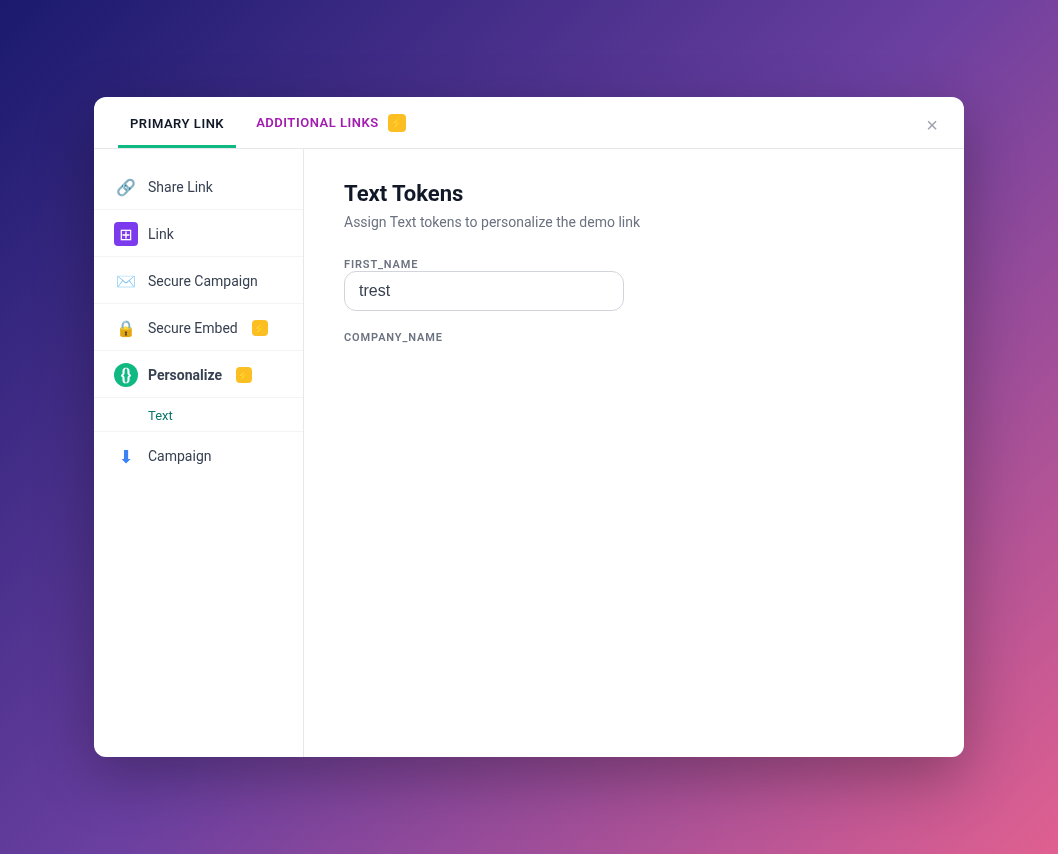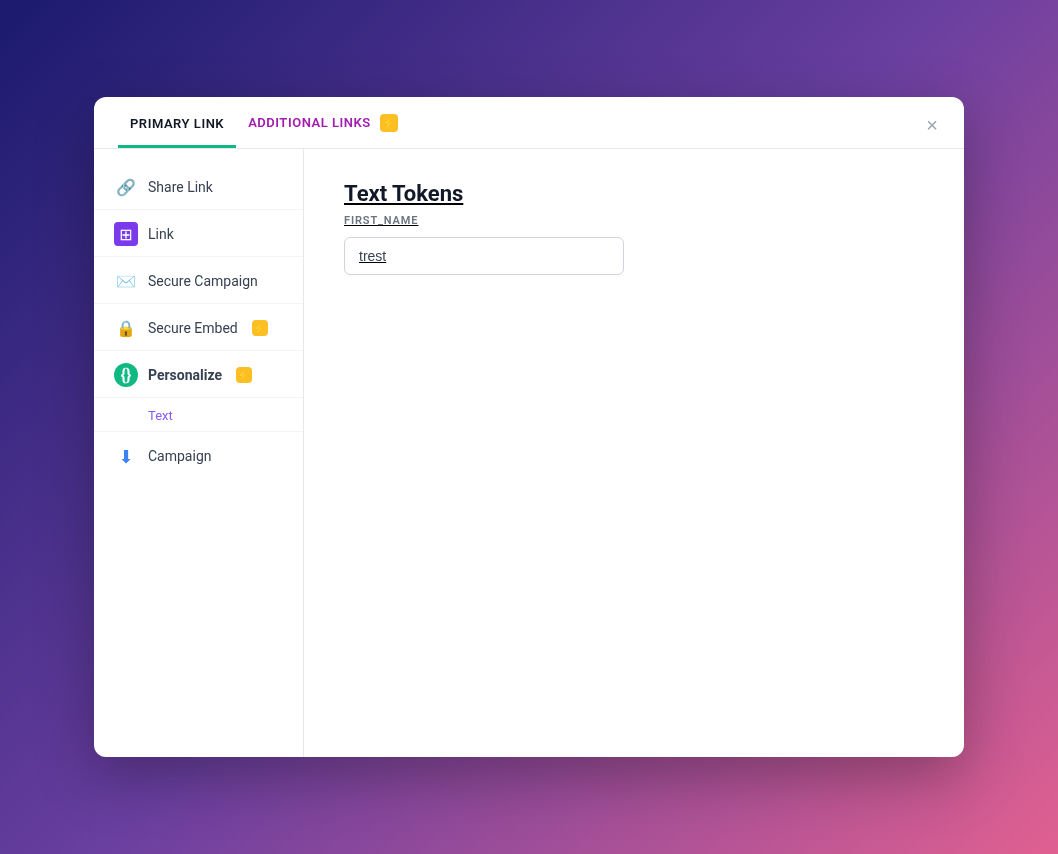--- a/index.html
+++ b/index.html
@@ -21,21 +21,21 @@
       display: flex;
       flex-direction: column;
       overflow: hidden;
       box-shadow: 0 20px 60px rgba(0,0,0,0.3);
     }
     .modal-tabs {
       display: flex;
       align-items: center;
       padding: 0 24px;
       border-bottom: 1px solid #e5e7eb;
-      gap: 0;
+      gap: 8px;
     }
     .tab {
       padding: 16px 12px 14px;
       font-size: 13px;
       font-weight: 600;
       letter-spacing: 0.04em;
       text-transform: uppercase;
       color: #a21caf;
       cursor: pointer;
       border-bottom: 3px solid transparent;
@@ -108,39 +108,38 @@
       flex-shrink: 0;
     }
     .icon-share { color: #10b981; }
     .icon-embed { background: #7c3aed; border-radius: 4px; font-size: 13px; color: white; }
     .icon-email { font-size: 16px; }
     .icon-secure { font-size: 16px; }
     .icon-personalize { background: #10b981; border-radius: 50%; font-size: 13px; color: white; }
     .sidebar-sub-item {
       padding: 8px 20px 8px 54px;
       font-size: 13px;
-      color: #8b5cf6;
+      color: #0f766e;
       cursor: pointer;
       border-bottom: 1px solid #f3f4f6;
     }
     .sidebar-badge {
       display: inline-flex;
       align-items: center;
       justify-content: center;
       background: #fbbf24;
       border-radius: 4px;
       width: 16px;
       height: 16px;
       font-size: 10px;
       margin-left: 4px;
     }
     .main-content {
       flex: 1;
       padding: 32px 40px;
-      text-decoration: underline;
     }
     .content-title {
       font-size: 22px;
       font-weight: 700;
       color: #111827;
       margin-bottom: 8px;
     }
     .content-subtitle {
       font-size: 14px;
       color: #6b7280;
@@ -148,37 +147,37 @@
     }
     .form-grid {
       display: grid;
       grid-template-columns: 1fr 1fr;
       gap: 20px;
       margin-bottom: 20px;
     }
     .form-group {
       display: flex;
       flex-direction: column;
-      gap: 10px;
+      gap: 0;
     }
     .form-group.full-width {
       grid-column: 1 / -1;
     }
     .form-label {
       font-size: 11px;
       font-weight: 600;
       letter-spacing: 0.08em;
       text-transform: uppercase;
       color: #6b7280;
     }
     .form-input {
       border: 1px solid #d1d5db;
-      border-radius: 6px;
+      border-radius: 12px;
       padding: 10px 14px;
-      font-size: 14px;
+      font-size: 16px;
       color: #374151;
       outline: none;
       width: 100%;
     }
   </style>
 </head>
 <body>
 
 <div class="modal">
 
@@ -228,28 +227,30 @@
 
       <div class="sidebar-item">
         <span class="icon" style="color:#3b82f6;font-size:18px;">⬇</span>
         <span>Campaign</span>
       </div>
 
     </div>
 
     <div class="main-content">
       <h2 class="content-title">Text Tokens</h2>
+      <p class="content-subtitle">Assign Text tokens to personalize the demo link</p>
 
       <div class="form-grid">
         <div class="form-group">
           <label class="form-label">FIRST_NAME</label>
           <input class="form-input" type="text" value="trest" placeholder="trest" style="">
         </div>
 
         <div class="form-group">
         </div>
 
         <div class="form-group full-width">
+          <label class="form-label">COMPANY_NAME</label>
         </div>
       </div>
     </div>
   </div>
 </div>
 
 </body></html>

